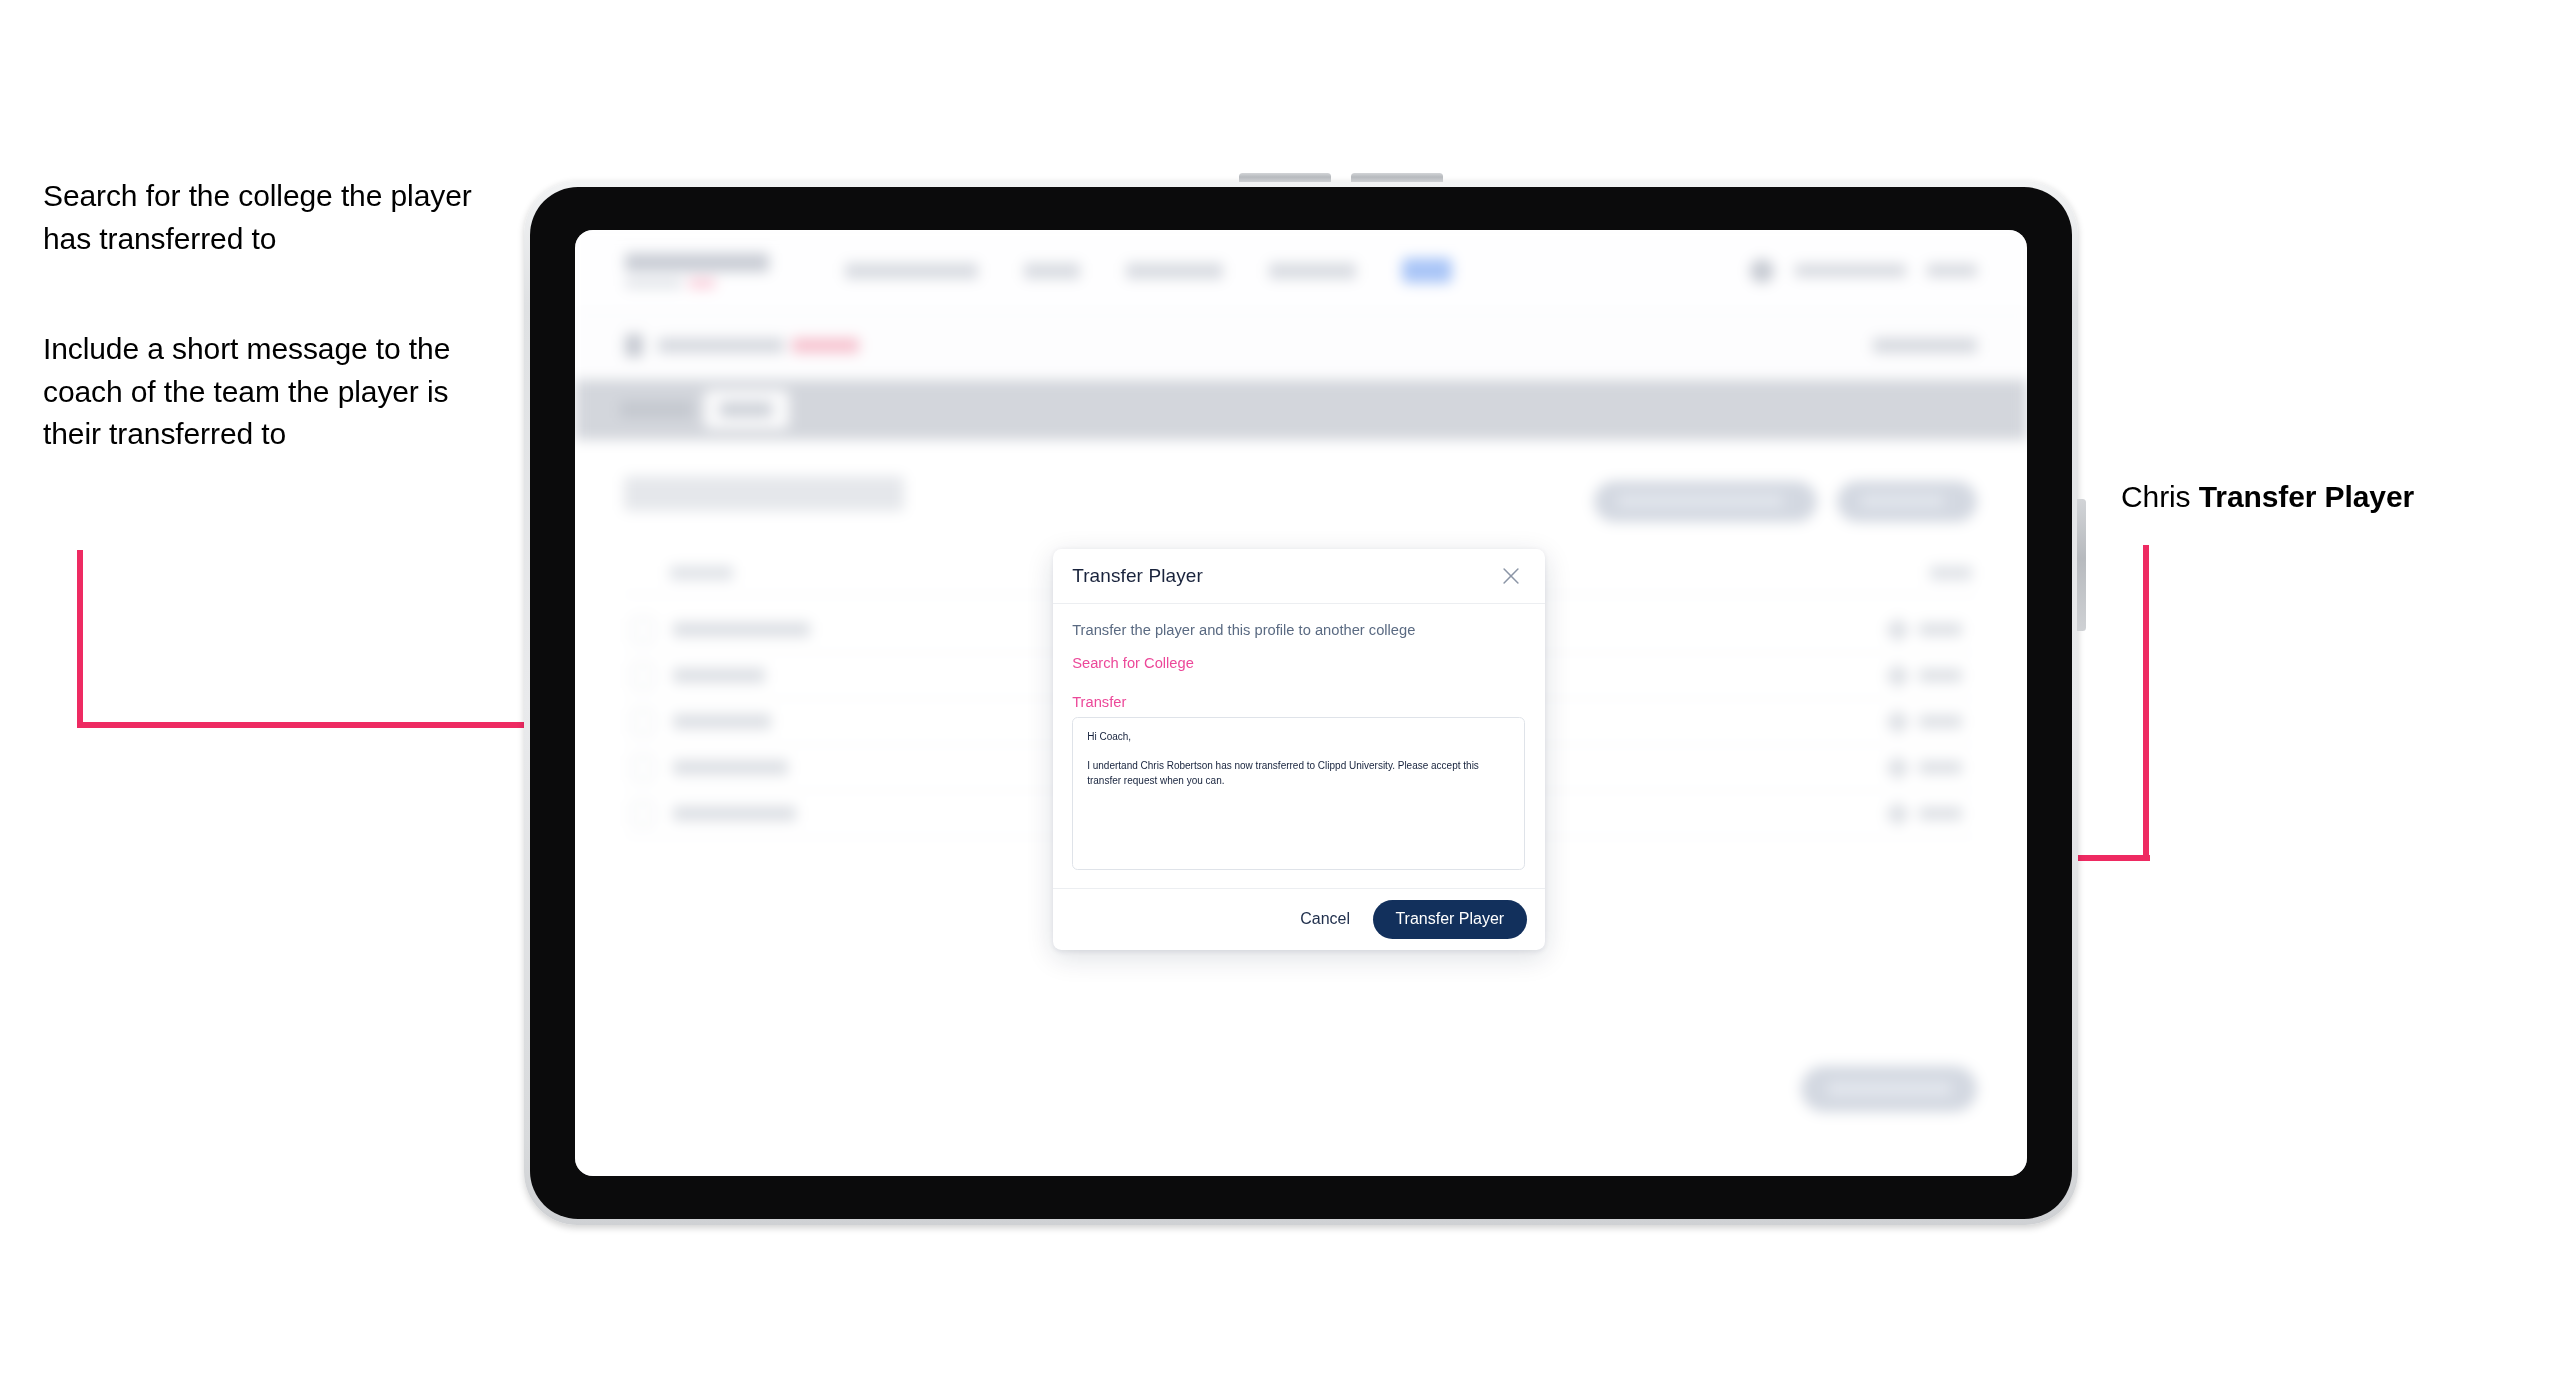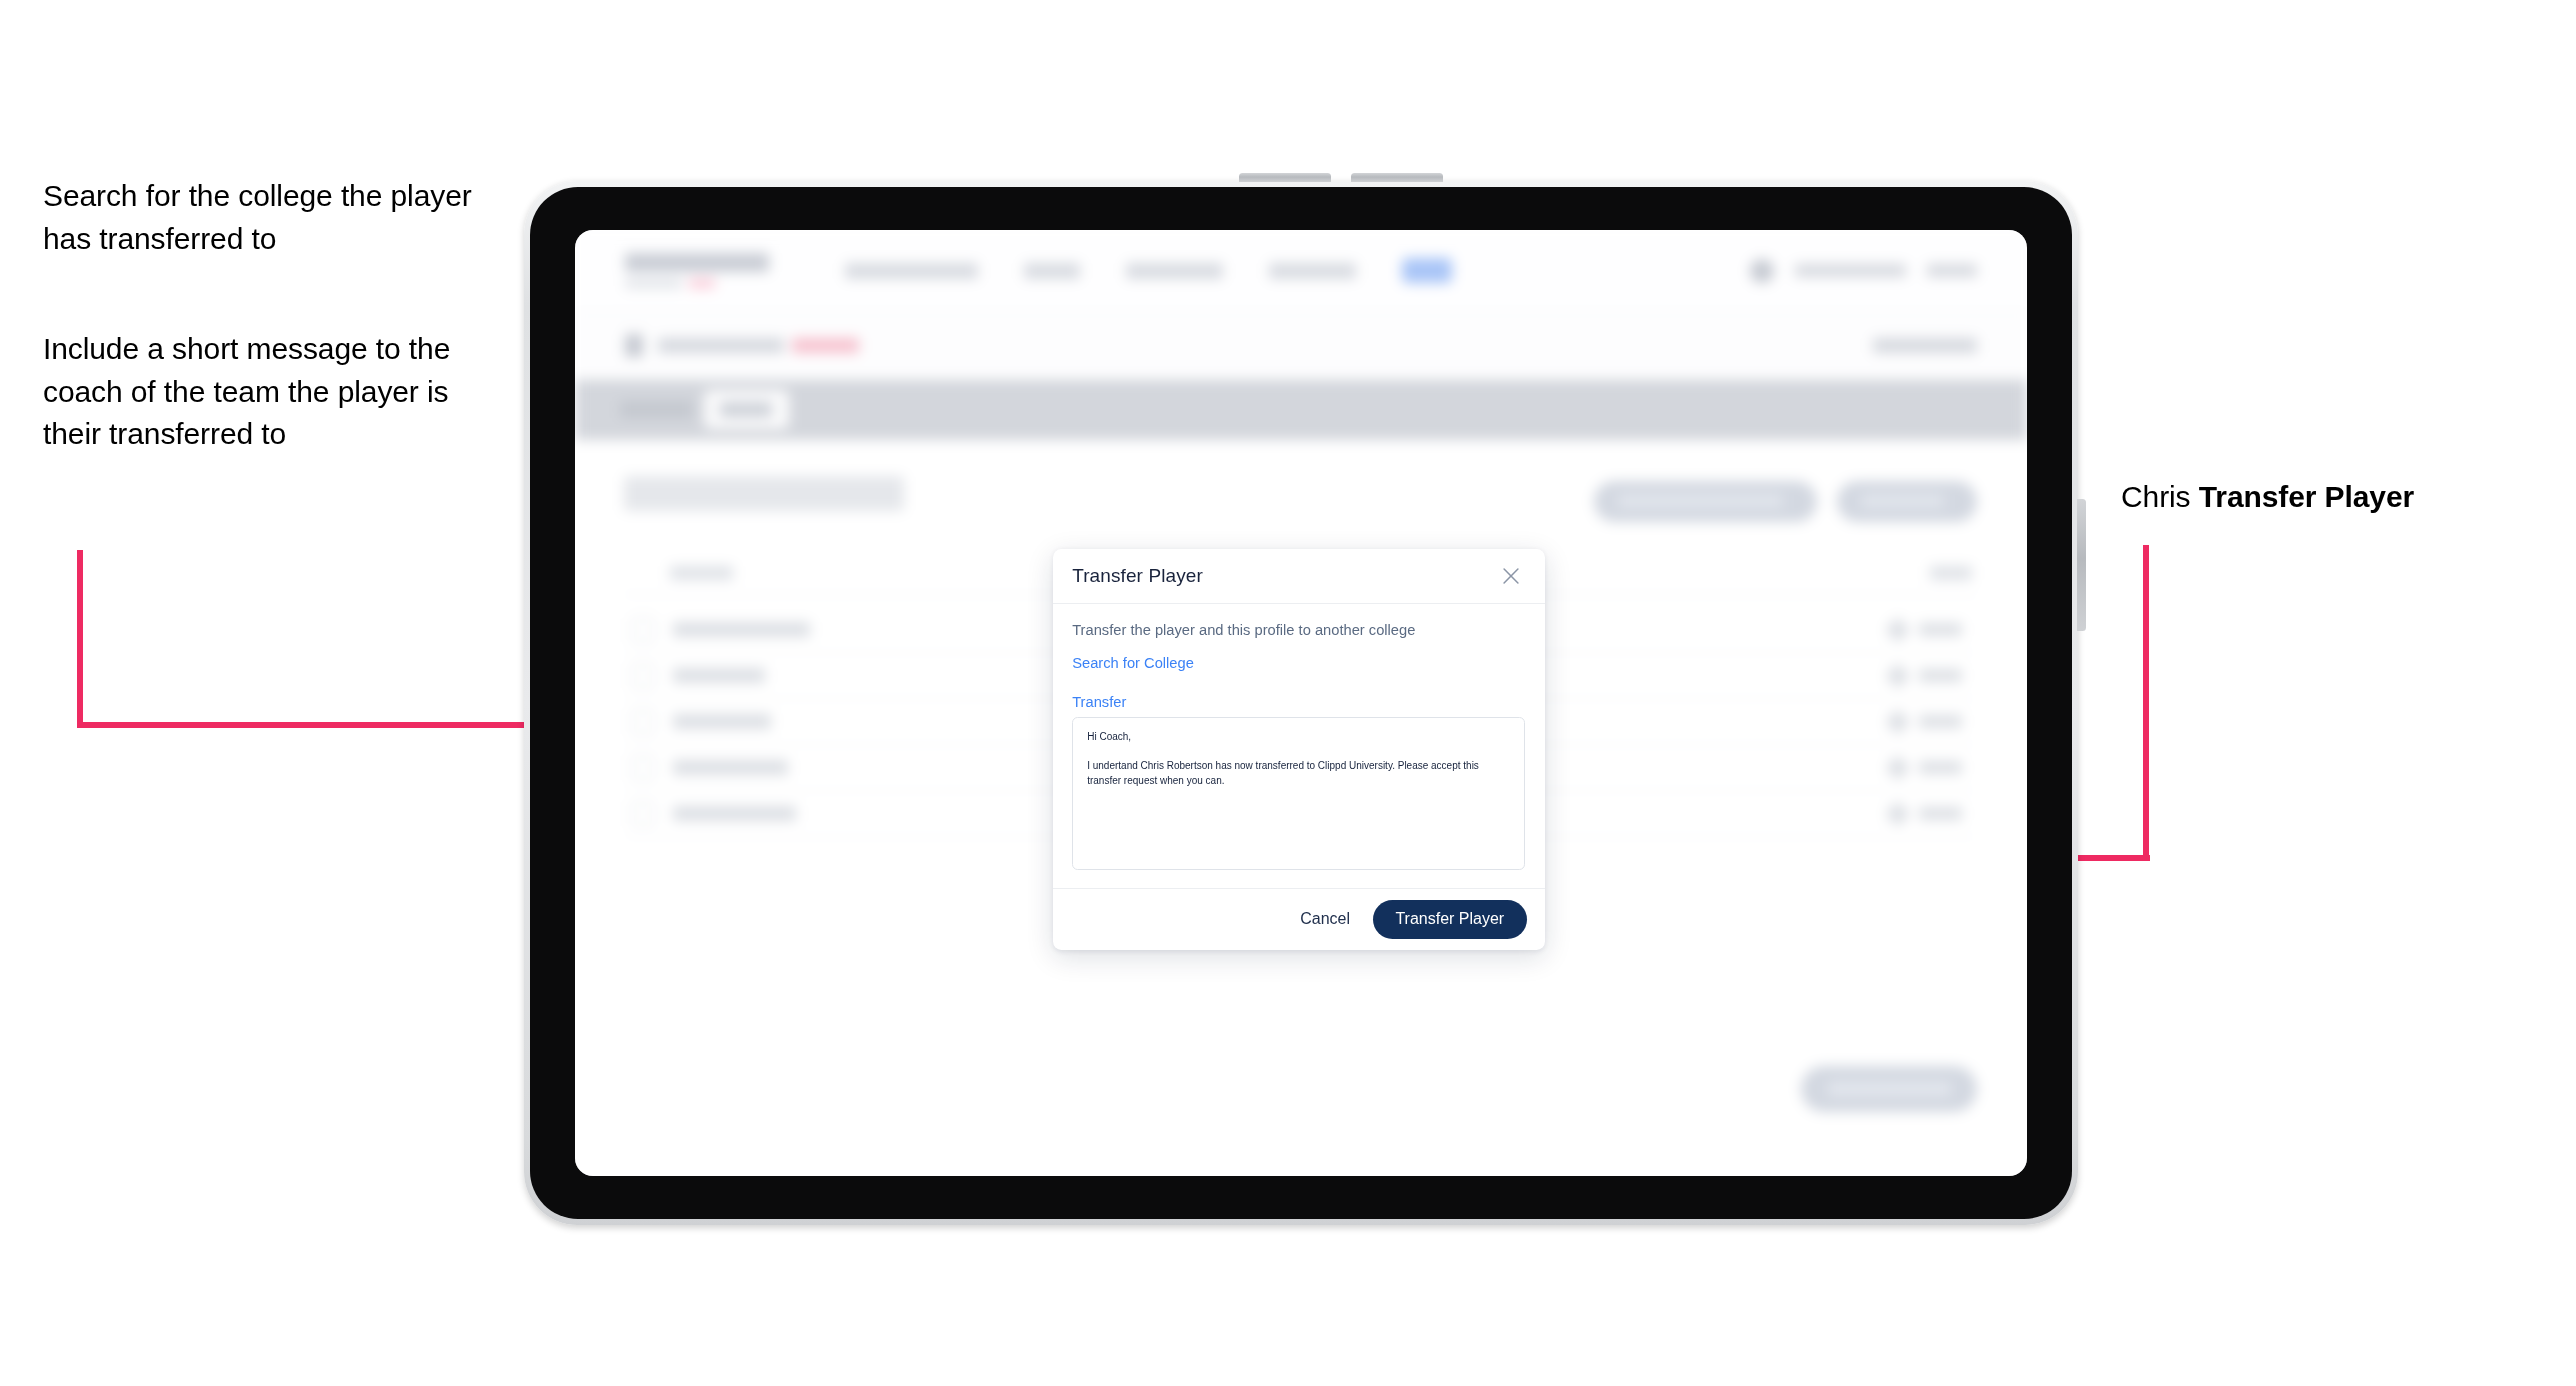--- a/index.html
+++ b/index.html
@@ -186,21 +186,21 @@
     margin-left: auto; width: 28px; height: 28px;
     display: flex; align-items: center; justify-content: center;
     cursor: pointer;
   }
   .modal-close svg { display: block; }
   .modal-body { padding: 18px 19.6px 15.4px 19.6px; }
   .modal-sub {
     font-size: 14.7px; color: #5a6a82; margin-bottom: 17px;
   }
   .field-label {
-    font-size: 14.7px; color: #3b82f6; margin-bottom: 7.7px; font-weight: 400;
+    font-size: 14.7px; color: #ec4899; margin-bottom: 7.7px; font-weight: 400;
   }
   .text-input {
     width: 100%; height: 45px;
     border: 1.4px solid #dfe3e9; border-radius: 5.6px;
     font-size: 16px; color: #16223c;
     padding: 0 14px;
     font-family: "Liberation Sans", sans-serif;
     background: #fff;
     outline: none;
   }

